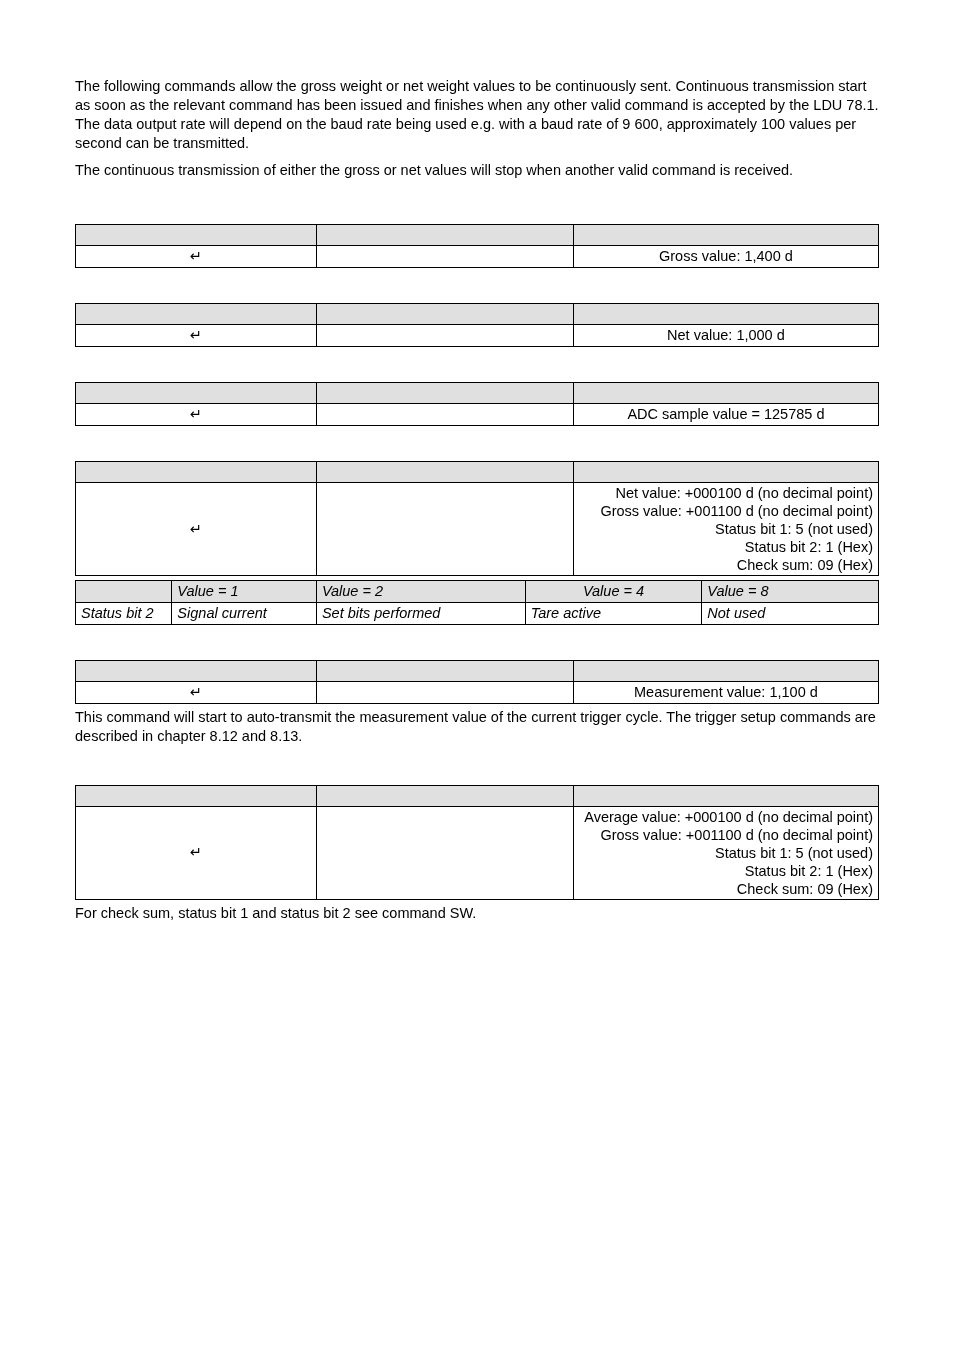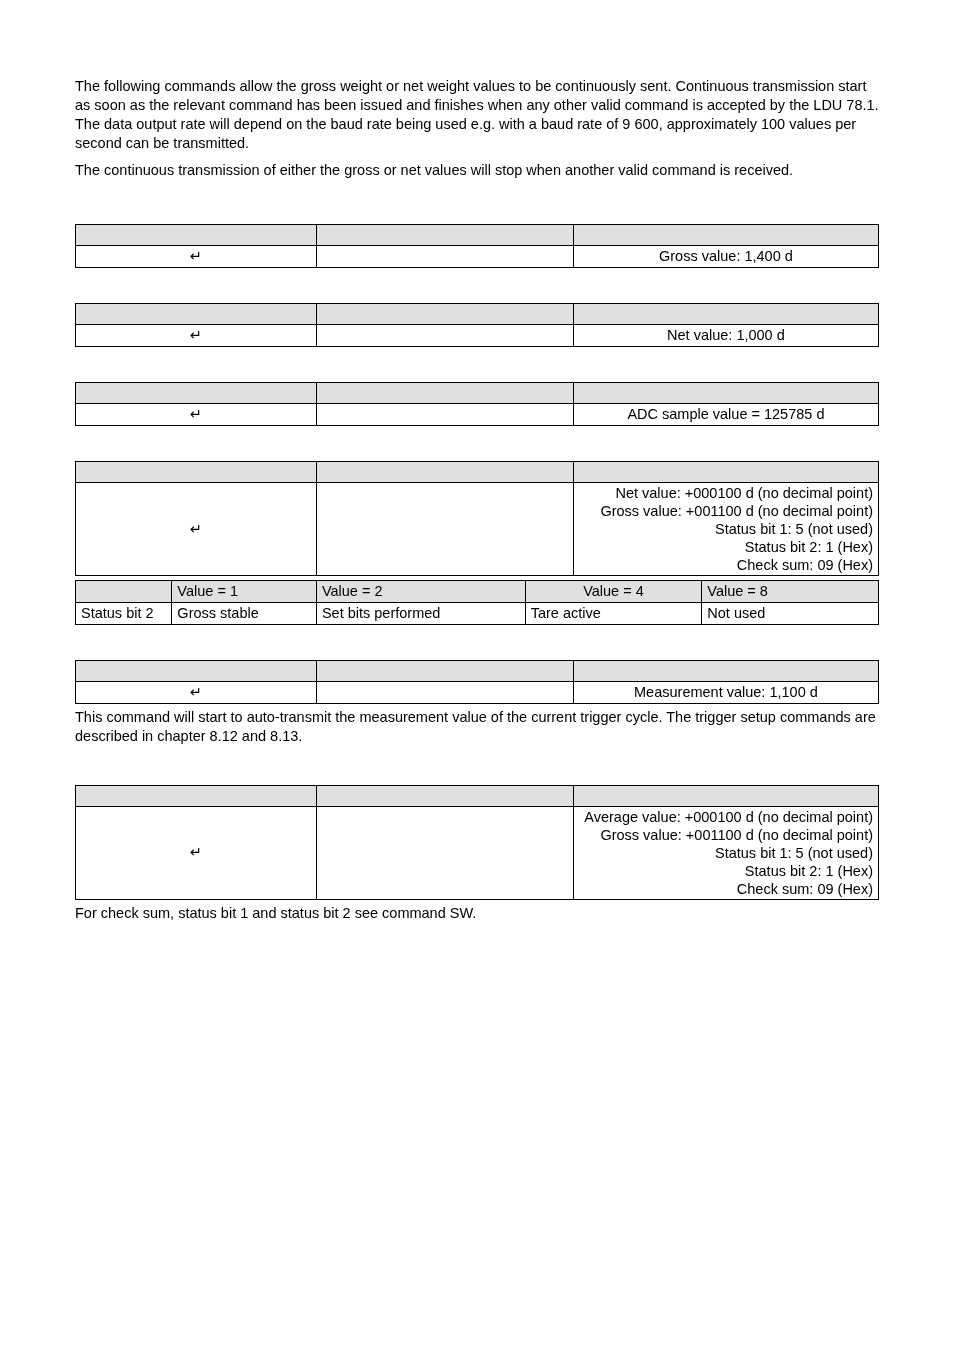--- a/index.html
+++ b/index.html
@@ -119,32 +119,32 @@
       <div class="right">Gross value: +001100 d (no decimal point)</div>
       <div class="right">Status bit 1: 5 (not used)</div>
       <div class="right">Status bit 2: 1 (Hex)</div>
       <div class="right">Check sum: 09 (Hex)</div>
     </td>
   </tr>
 </tbody>
     </table>
 
 
-<table style="margin-top:4px;">
+<table style="margin-top:4px;font-style:italic;">
   <tbody>
         <tr class="header-row">
     <td class="sb-c1"></td>
     <td class="sb-c2">Value = 1</td>
     <td class="sb-c3">Value = 2</td>
     <td class="sb-c4">Value = 4</td>
     <td class="sb-c5">Value = 8</td>
   </tr>
   <tr>
     <td>Status bit 2</td>
-    <td>Gross stable</td>
+    <td>Signal current</td>
     <td>Set bits performed</td>
     <td>Tare active</td>
     <td>Not used</td>
   </tr>
 </tbody>
     </table>
 
 
 <div class="spacer"></div>
 

